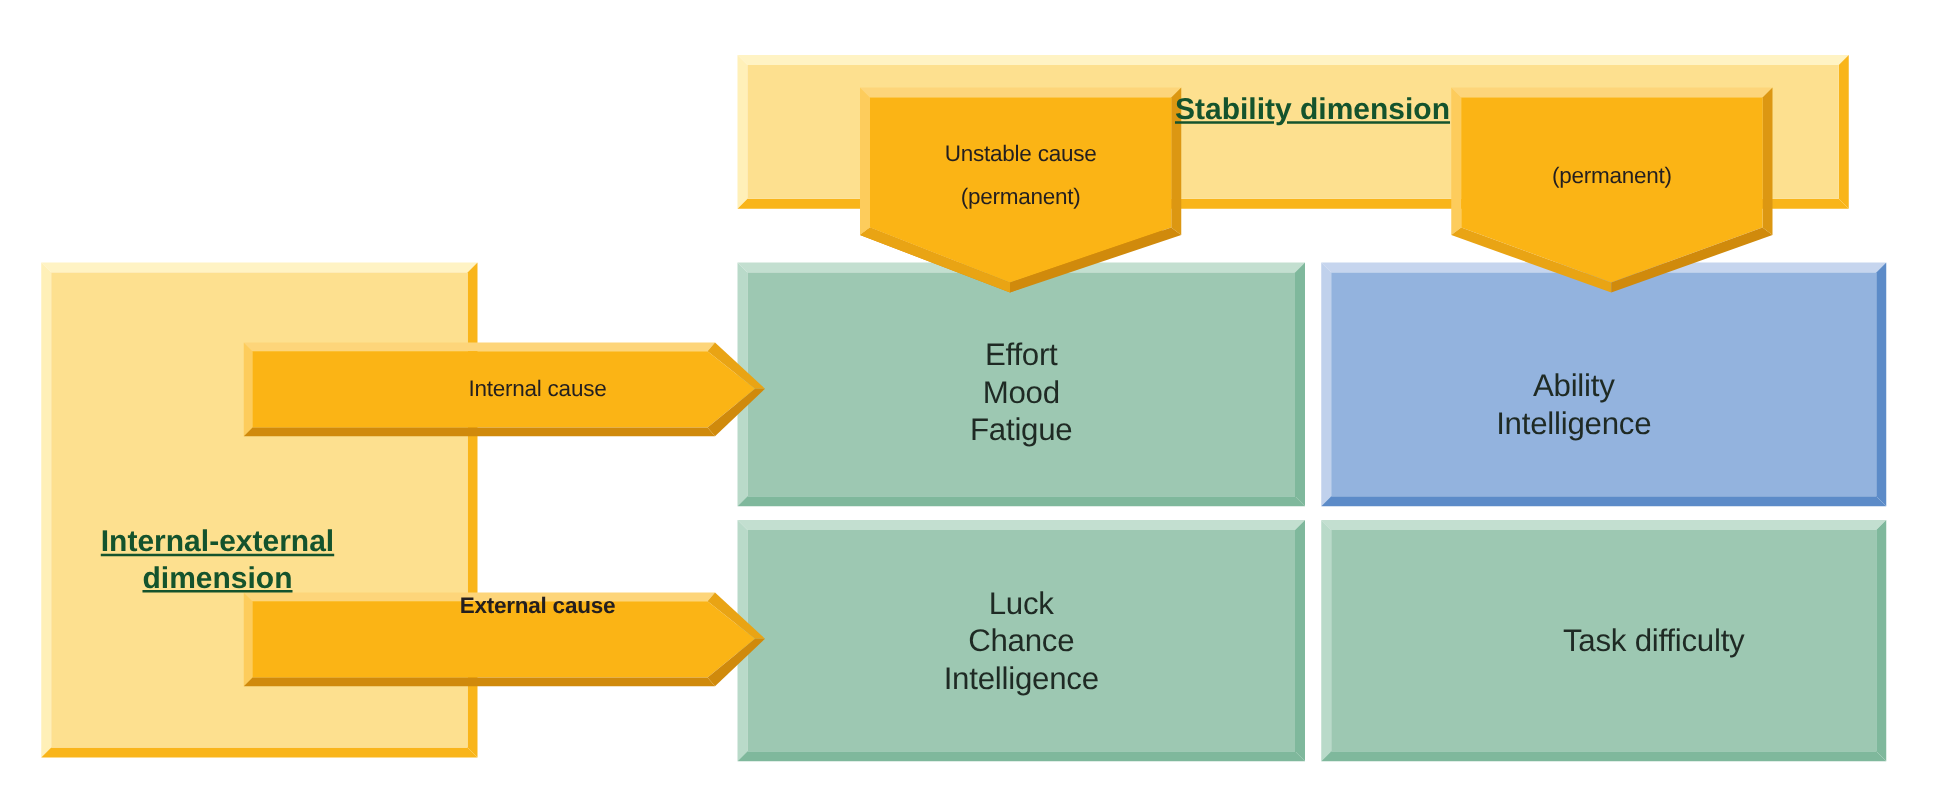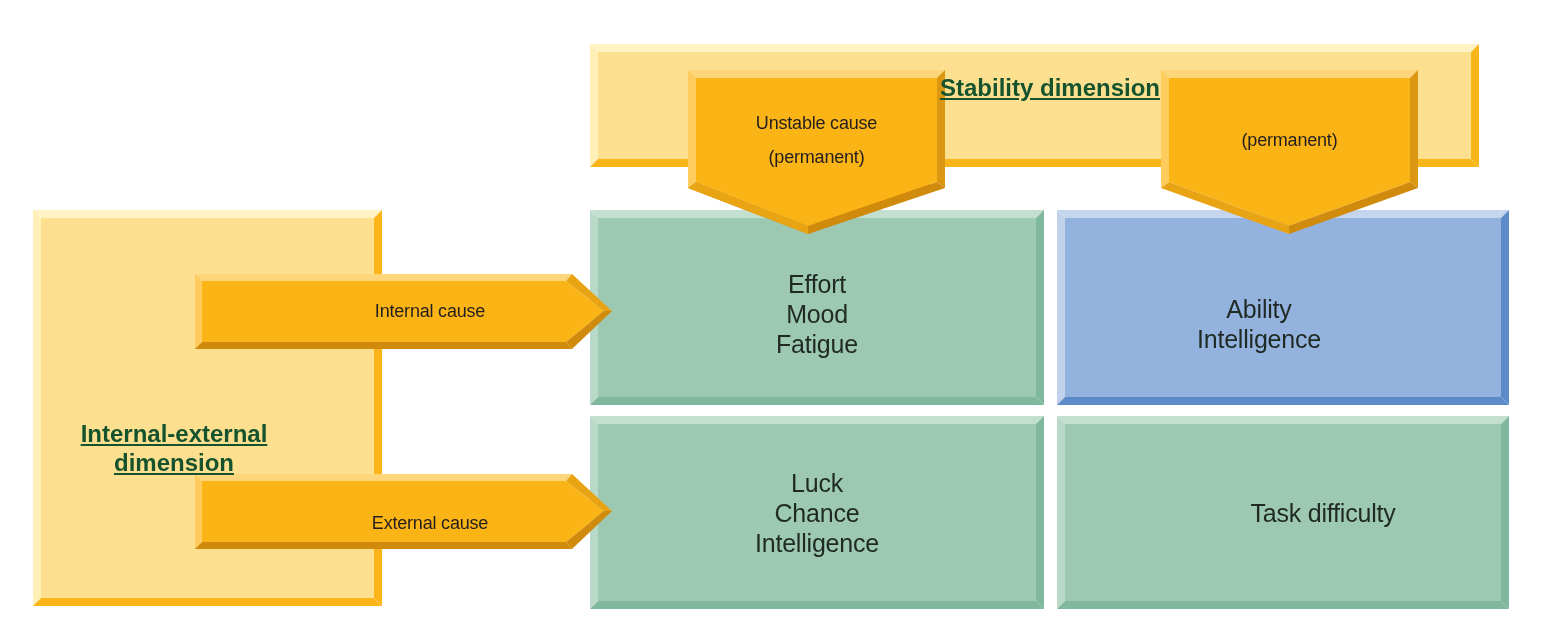--- a/index.html
+++ b/index.html
@@ -112,21 +112,21 @@
 
 <div class="label arrow-text" style="left:1169px; top:100px; width:241px; height:82px; flex-direction:column;">
   <span>(permanent)</span>
 </div>
 
 <div class="label dim-text" style="left:41px; top:374px; width:266px; height:70px;margin-top:40px;">Internal-external
 dimension</div>
 
 <div class="label arrow-text" style="left:300px; top:281px; width:260px; height:61px;">Internal cause</div>
 
-<div class="label arrow-text" style="left:300px; top:499px; width:260px; height:49px;">External cause</div>
+<div class="label arrow-text" style="left:300px; top:460px; width:260px; height:49px;font-weight:bold;">External cause</div>
 
 <div class="label cell-text" style="left:598px; top:230px; width:438px; height:167px;">Effort
 Mood
 Fatigue</div>
 
 <div class="label cell-text" style="left:1065px; top:240px; width:388px; height:167px;">Ability
 Intelligence</div>
 
 <div class="label cell-text" style="left:598px; top:424px; width:438px; height:177px;">Luck
 Chance

